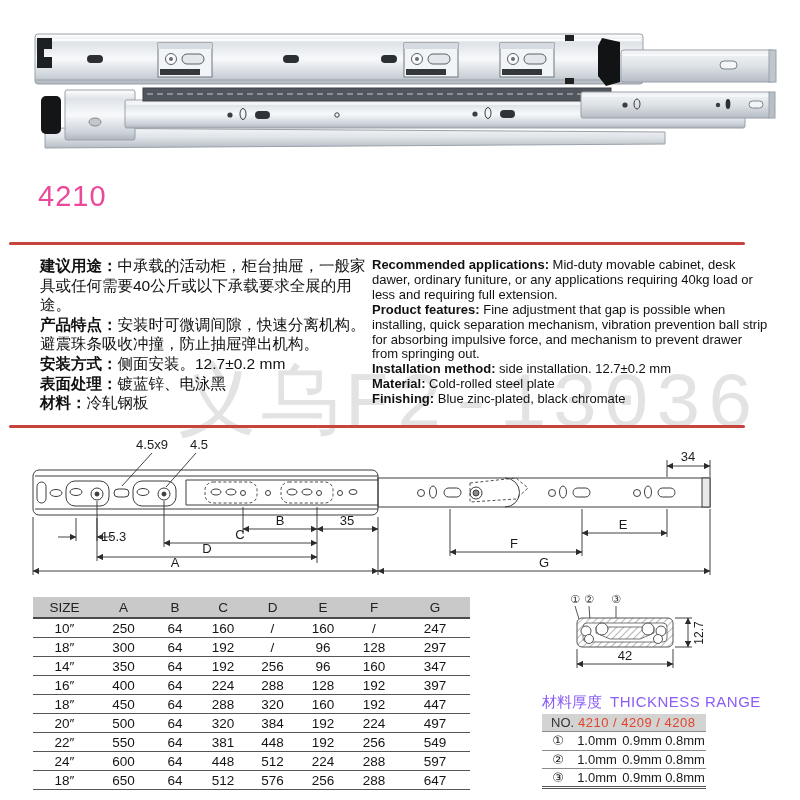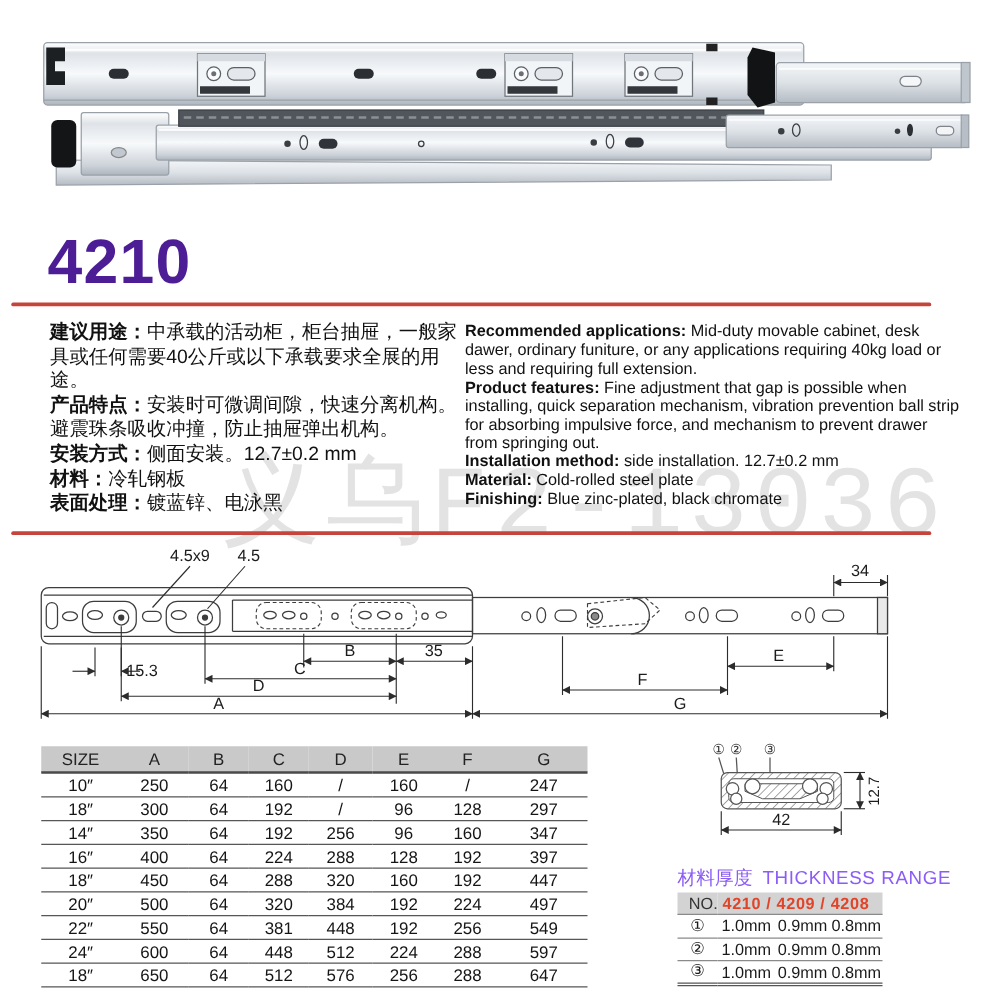--- a/index.html
+++ b/index.html
@@ -5,21 +5,21 @@
   html,body{margin:0;padding:0;background:#fff;}
   .sheet{position:relative;width:800px;height:800px;background:#ffffff;overflow:hidden;
          font-family:"Liberation Sans","DejaVu Sans",sans-serif;color:#111;}
   svg{position:absolute;overflow:visible;}
 
   
   .watermark{position:absolute;left:178px;top:348px;z-index:0;font-family:Liberation Mono, monospace;
              font-size:78px;letter-spacing:5px;color:#bdbdbd;opacity:.42;white-space:nowrap;}
 
   
-  .model{position:absolute;left:38px;top:180px;font-size:50px;font-weight:bold;color:#4c1d95;letter-spacing:1px;}
+  .model{position:absolute;left:38px;top:180px;font-size:29px;font-weight:normal;color:#ec4899;letter-spacing:1px;}
   .rule{position:absolute;left:9px;width:736px;height:3px;background:#c5453c;border-radius:2px;}
   .rule.top{top:242px;} .rule.mid{top:425px;}
 
   
   #specs-cn{position:absolute;left:40px;top:256px;width:334px;font-size:15.5px;line-height:19.6px;}
   #specs-en{position:absolute;left:372px;top:258px;width:398px;font-size:13px;line-height:14.9px;}
   #specs-cn p,#specs-en p{margin:0;}
   .sp-lbl{font-weight:bold;}
 
   
@@ -35,21 +35,21 @@
   #size-table td{text-align:center;height:18px;padding:0;}
   #size-table tbody tr{border-bottom:1.6px solid #565656;}
 
   
   #th-title{position:absolute;left:542px;top:693px;font-size:15px;font-weight:normal;color:#8b5cf6;white-space:nowrap;}
   #th-title .en{margin-left:8px;letter-spacing:.5px;}
   #th-table{position:absolute;left:542px;top:714px;width:164px;border-collapse:collapse;
             table-layout:fixed;font-size:13px;color:#1a1a1a;border-bottom:3px double #555;}
   #th-table .no-row{background:#d3d3d3;height:17px;}
   #th-table .no-row td:first-child{padding-left:9px;color:#333;}
-  #th-table .models{color:#e0452a;letter-spacing:.5px;text-align:left;padding-left:4px;font-weight:bold;}
+  #th-table .models{color:#e0452a;letter-spacing:.5px;text-align:left;padding-left:4px;font-weight:normal;}
   #th-table tbody tr{border-top:1.2px solid #8a8a8a;height:18.5px;}
   #th-table tbody td{text-align:center;padding:0;}
 </style>
 </head>
 <body>
 
 <div class="sheet">
 
   <div class="watermark">义乌F2-13036</div>
 
@@ -139,22 +139,22 @@
   </svg>
 
   <h1 class="model" style="margin:0;">4210</h1>
   <div class="rule top"></div>
   <div class="rule mid"></div>
 
   <section id="specs-cn">
     <p><span class="sp-lbl">建议用途：</span><span>中承载的活动柜，柜台抽屉，一般家具或任何需要40公斤或以下承载要求全展的用途。</span></p>
     <p><span class="sp-lbl">产品特点：</span><span>安装时可微调间隙，快速分离机构。避震珠条吸收冲撞，防止抽屉弹出机构。</span></p>
     <p><span class="sp-lbl">安装方式：</span><span>侧面安装。12.7±0.2 mm</span></p>
+    <p><span class="sp-lbl">表面处理：</span><span>镀蓝锌、电泳黑</span></p>
     <p><span class="sp-lbl">材料：</span><span>冷轧钢板</span></p>
-    <p><span class="sp-lbl">表面处理：</span><span>镀蓝锌、电泳黑</span></p>
   </section>
 
   <section id="specs-en">
     <p><span class="sp-lbl">Recommended applications:</span><span> Mid-duty movable cabinet, desk dawer, ordinary funiture, or any applications requiring 40kg load or less and requiring full extension.</span></p>
     <p><span class="sp-lbl">Product features:</span><span> Fine adjustment that gap is possible when installing, quick separation mechanism, vibration prevention ball strip for absorbing impulsive force, and mechanism to prevent drawer from springing out.</span></p>
     <p><span class="sp-lbl">Installation method:</span><span> side installation. 12.7±0.2 mm</span></p>
     <p><span class="sp-lbl">Material:</span><span> Cold-rolled steel plate</span></p>
     <p><span class="sp-lbl">Finishing:</span><span> Blue zinc-plated, black chromate</span></p>
   </section>
 

